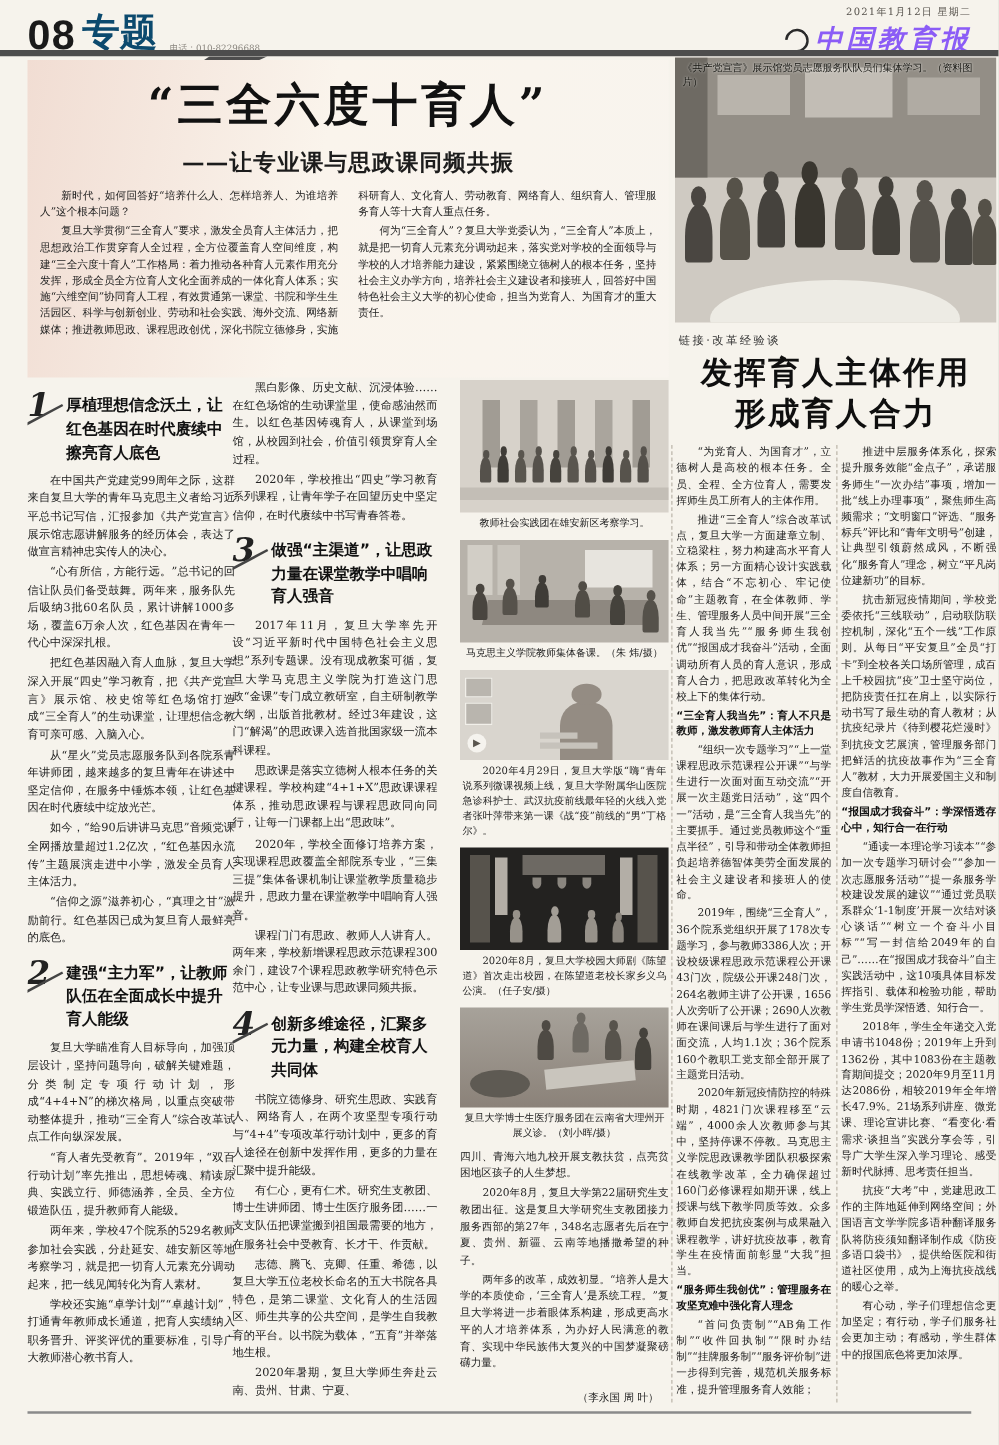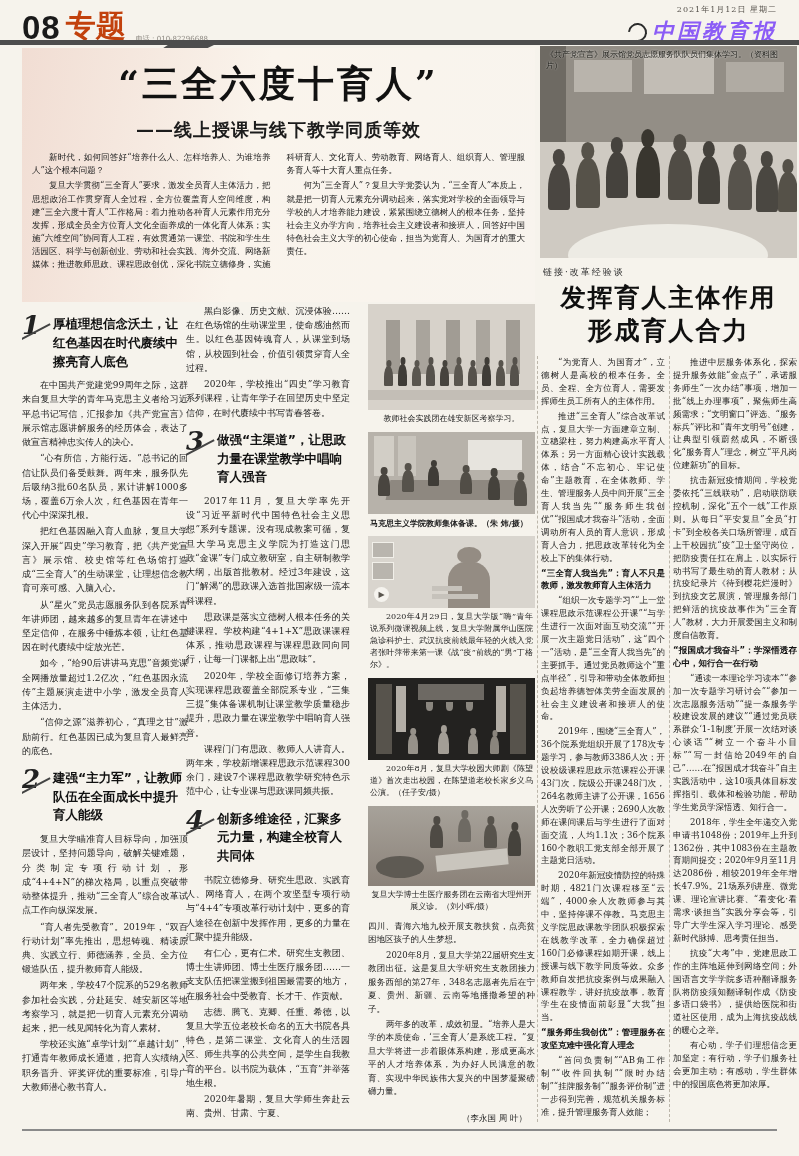--- a/index.html
+++ b/index.html
@@ -3,21 +3,21 @@
 <meta charset="utf-8">
 <title>中国教育报 08 专题</title>
 <style>
   html,body{margin:0;padding:0;background:#d9d6ce;}
   .page{position:relative;width:799px;height:1156px;margin:0 auto;background:#f6f3ec;
         overflow:hidden;font-family:"DejaVu Serif",serif;color:#222;}
   
   .hdr{position:absolute;top:4px;left:22px;right:22px;display:flex;justify-content:space-between;align-items:flex-end;}
   .hdr-left{display:flex;align-items:flex-end;}
   .pageno{font:900 33px "Liberation Sans",sans-serif;letter-spacing:1px;color:#1a1a1a;}
-  .secname{font:900 30px "DejaVu Sans",sans-serif;margin-left:5px;color:#c2410c;}
+  .secname{font:900 30px "DejaVu Sans",sans-serif;margin-left:5px;color:#0c4a6e;}
   .hdr-meta{font-size:7px;color:#8a867f;margin:0 0 3px 10px;}
   .hdr-right{text-align:right;}
   .pubdate{font-size:8px;color:#55514b;margin-bottom:2px;letter-spacing:1px;}
   .brand{display:flex;align-items:center;justify-content:flex-end;gap:5px;}
   .brand-logo{width:15px;height:15px;border:2.5px solid #2b2b2b;border-left-color:transparent;
               border-radius:50%;transform:rotate(-40deg);}
   .brand-name{font:700 italic 22px "DejaVu Serif",serif;letter-spacing:3px;color:#8b5cf6;}
   .rule{position:absolute;top:40px;left:0;right:0;height:5px;background:#4d4d4d;}
   .pennant{position:absolute;top:45px;left:148px;width:66px;height:13px;background:#4d4d4d;
            clip-path:polygon(0 100%,30% 0,100% 0,58% 100%);}
@@ -84,21 +84,21 @@
         <span class="brand-logo"></span>
         <span class="brand-name">中国教育报</span>
       </div>
     </div>
   </header>
   <div class="rule"></div>
   <div class="pennant"></div>
 
   <section class="lead">
     <h1>“三全六度十育人”</h1>
-    <h2>——线上授课与线下教学同质等效</h2>
+    <h2>——让专业课与思政课同频共振</h2>
     <div class="intro">
       <p>新时代，如何回答好“培养什么人、怎样培养人、为谁培养人”这个根本问题？</p>
       <p>复旦大学贯彻“三全育人”要求，激发全员育人主体活力，把思想政治工作贯穿育人全过程，全方位覆盖育人空间维度，构建“三全六度十育人”工作格局：着力推动各种育人元素作用充分发挥，形成全员全方位育人文化全面养成的一体化育人体系；实施“六维空间”协同育人工程，有效贯通第一课堂、书院和学生生活园区、科学与创新创业、劳动和社会实践、海外交流、网络新媒体；推进教师思政、课程思政创优，深化书院立德修身，实施科研育人、文化育人、劳动教育、网络育人、组织育人、管理服务育人等十大育人重点任务。</p>
       <p>何为“三全育人”？复旦大学党委认为，“三全育人”本质上，就是把一切育人元素充分调动起来，落实党对学校的全面领导与学校的人才培养能力建设，紧紧围绕立德树人的根本任务，坚持社会主义办学方向，培养社会主义建设者和接班人，回答好中国特色社会主义大学的初心使命，担当为党育人、为国育才的重大责任。</p>
 
     </div>
   </section>
 
   <figure class="photo top-photo" style="margin:0;">
     <div style="position:absolute;top:0;left:0;right:0;height:96px;background:#938e86;"></div>
@@ -215,21 +215,21 @@
       <div style="position:absolute;left:6px;top:4px;width:20px;height:40px;background:#d2cec6;"></div>
       <div style="position:absolute;left:30px;top:4px;width:18px;height:40px;background:#c9c5bd;"></div>
       <div style="position:absolute;left:20px;top:48px;width:130px;height:20px;background:#8e8880;transform:skewX(-14deg);"></div>
       <span class="pn" style="left:10px;top:42px;width:12px;height:22px;background:#49453f;"></span>
       <span class="pn" style="left:34px;top:38px;width:12px;height:22px;background:#56524b;"></span>
       <span class="pn" style="left:60px;top:34px;width:11px;height:20px;background:#3f3c37;"></span>
       <span class="pn" style="left:92px;top:40px;width:12px;height:22px;background:#514d46;"></span>
       <span class="pn" style="left:120px;top:44px;width:12px;height:24px;background:#45423c;"></span>
       <span class="pn" style="left:146px;top:48px;width:13px;height:26px;background:#55514a;"></span>
     </figure>
-    <div class="cap" style="text-align:left;font-weight:bold;">马克思主义学院教师集体备课。（朱 炜/摄）</div>
+    <div class="cap" style="text-align:center;">马克思主义学院教师集体备课。（朱 炜/摄）</div>
 
     <figure class="photo" style="margin:0;height:72px;background:#d9d5ce;">
       <div class="vthumb" style="top:6px;height:14px;"></div>
       <div class="vthumb" style="top:26px;height:16px;"></div>
       <span class="pn" style="left:80px;top:26px;width:42px;height:46px;background:#948c83;border-radius:40% 40% 0 0;"></span>
       <div style="position:absolute;left:64px;top:50px;width:30px;height:5px;background:#c6c2bb;"></div>
       <div style="position:absolute;left:64px;top:58px;width:46px;height:5px;background:#c6c2bb;"></div>
       <div class="play">▶</div>
     </figure>
     <div class="cap ind">2020年4月29日，复旦大学版“嗨”青年说系列微课视频上线，复旦大学附属华山医院急诊科护士、武汉抗疫前线最年轻的火线入党者张叶萍带来第一课《战“疫”前线的“男”丁格尔》。</div>

